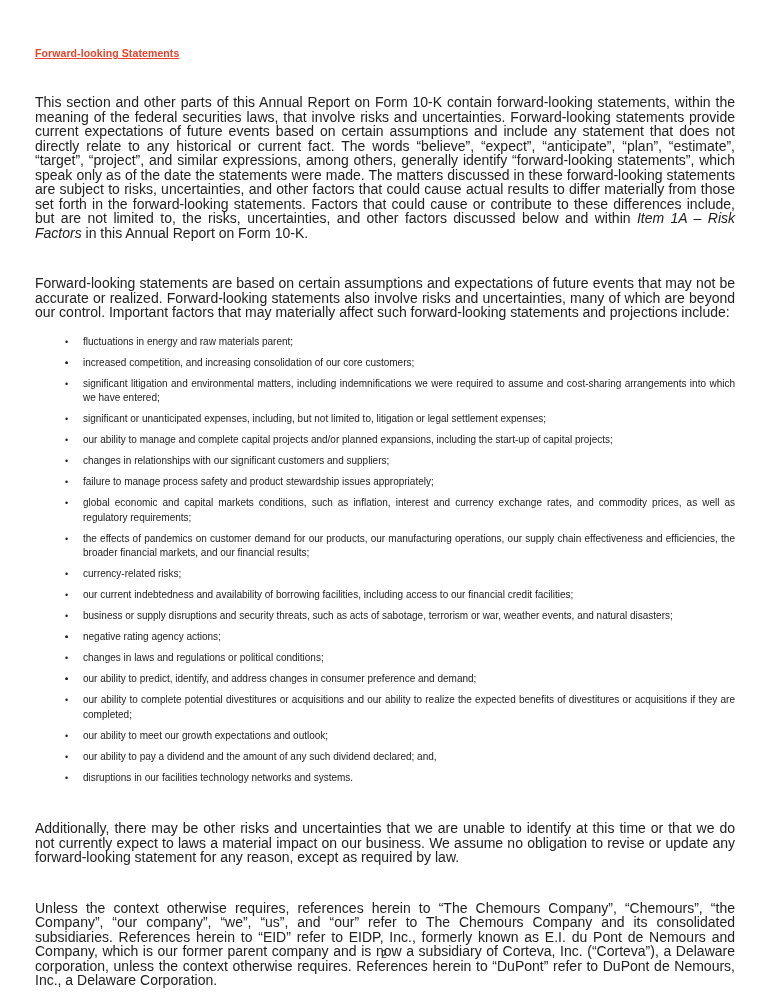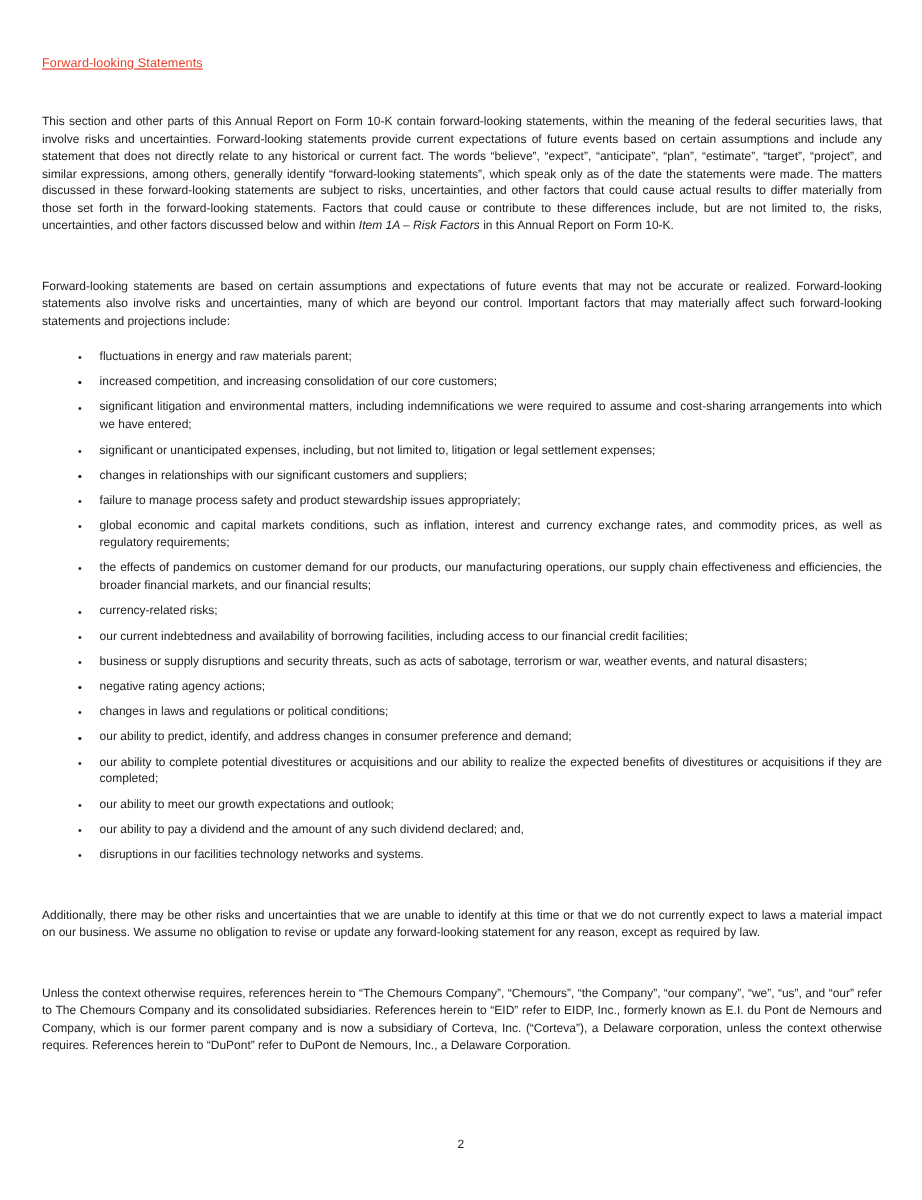--- a/index.html
+++ b/index.html
@@ -13,27 +13,27 @@
   }
   .page {
     position: relative;
     width: 768px;
     height: 1000px;
     padding: 47px 33px 0 35px;
   }
   .doc-heading {
     color: var(--accent);
     font-size: 10.5px;
-    font-weight: normal;
+    font-weight: bold;
     text-decoration: underline;
     margin-bottom: 16px;
     letter-spacing: 0.1px;
   }
   .para {
-    font-size: 10px;
+    font-size: 14px;
     line-height: 14.5px;
     text-align: justify;
     margin-bottom: 14px;
     margin-top: 36px;
   }
   .para .italic { font-style: italic; }
   ul.risk-list {
     list-style: none;
     margin: 15px 0 19px 0;
   }
@@ -70,21 +70,21 @@
   <p class="para"><span>This section and other parts of this Annual Report on Form 10-K contain forward-looking statements, within the meaning of the federal securities laws, that involve risks and uncertainties. Forward-looking statements provide current expectations of future events based on certain assumptions and include any statement that does not directly relate to any historical or current fact. The words “believe”, “expect”, “anticipate”, “plan”, “estimate”, “target”, “project”, and similar expressions, among others, generally identify “forward-looking statements”, which speak only as of the date the statements were made. The matters discussed in these forward-looking statements are subject to risks, uncertainties, and other factors that could cause actual results to differ materially from those set forth in the forward-looking statements. Factors that could cause or contribute to these differences include, but are not limited to, the risks, uncertainties, and other factors discussed below and within </span><span class="italic">Item 1A – Risk Factors</span><span> in this Annual Report on Form 10-K.</span></p>
 
   <p class="para">Forward-looking statements are based on certain assumptions and expectations of future events that may not be accurate or realized. Forward-looking statements also involve risks and uncertainties, many of which are beyond our control. Important factors that may materially affect such forward-looking statements and projections include:</p>
 
   <ul class="risk-list">
     <li><span class="bullet">•</span><span>fluctuations in energy and raw materials parent;</span></li>
     <li><span class="bullet">•</span></li>
     <li><span class="bullet">•</span><span>increased competition, and increasing consolidation of our core customers;</span></li>
     <li><span class="bullet">•</span><span>significant litigation and environmental matters, including indemnifications we were required to assume and cost-sharing arrangements into which we have entered;</span></li>
     <li><span class="bullet">•</span><span>significant or unanticipated expenses, including, but not limited to, litigation or legal settlement expenses;</span></li>
-    <li><span class="bullet">•</span></li>
+    <li><span class="bullet">•</span><span>our ability to manage and complete capital projects and/or planned expansions, including the start-up of capital projects;</span></li>
     <li><span class="bullet">•</span><span>changes in relationships with our significant customers and suppliers;</span></li>
     <li><span class="bullet">•</span><span>failure to manage process safety and product stewardship issues appropriately;</span></li>
     <li><span class="bullet">•</span><span>global economic and capital markets conditions, such as inflation, interest and currency exchange rates, and commodity prices, as well as regulatory requirements;</span></li>
     <li><span class="bullet">•</span><span>the effects of pandemics on customer demand for our products, our manufacturing operations, our supply chain effectiveness and efficiencies, the broader financial markets, and our financial results;</span></li>
     <li><span class="bullet">•</span><span>currency-related risks;</span></li>
     <li><span class="bullet">•</span><span>our current indebtedness and availability of borrowing facilities, including access to our financial credit facilities;</span></li>
     <li><span class="bullet">•</span><span>business or supply disruptions and security threats, such as acts of sabotage, terrorism or war, weather events, and natural disasters;</span></li>
     <li><span class="bullet">•</span></li>
     <li><span class="bullet">•</span><span>negative rating agency actions;</span></li>
     <li><span class="bullet">•</span><span>changes in laws and regulations or political conditions;</span></li>

